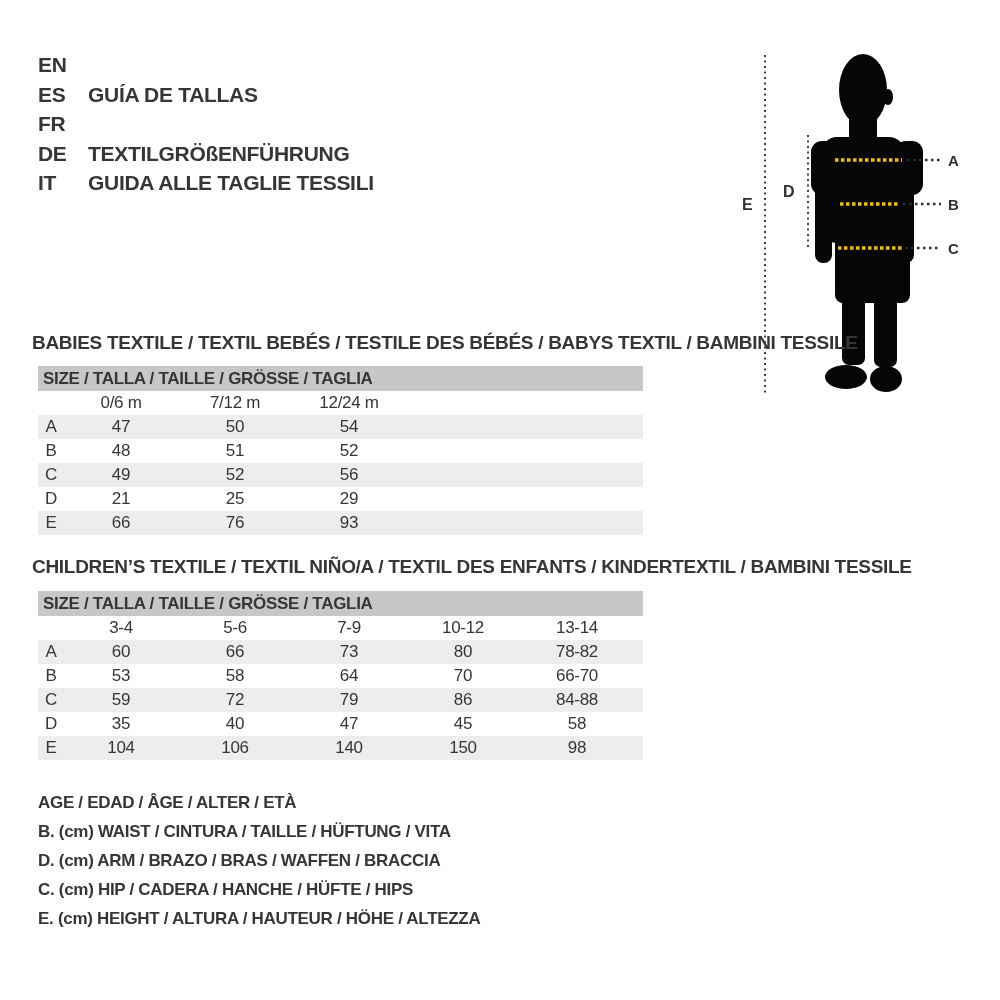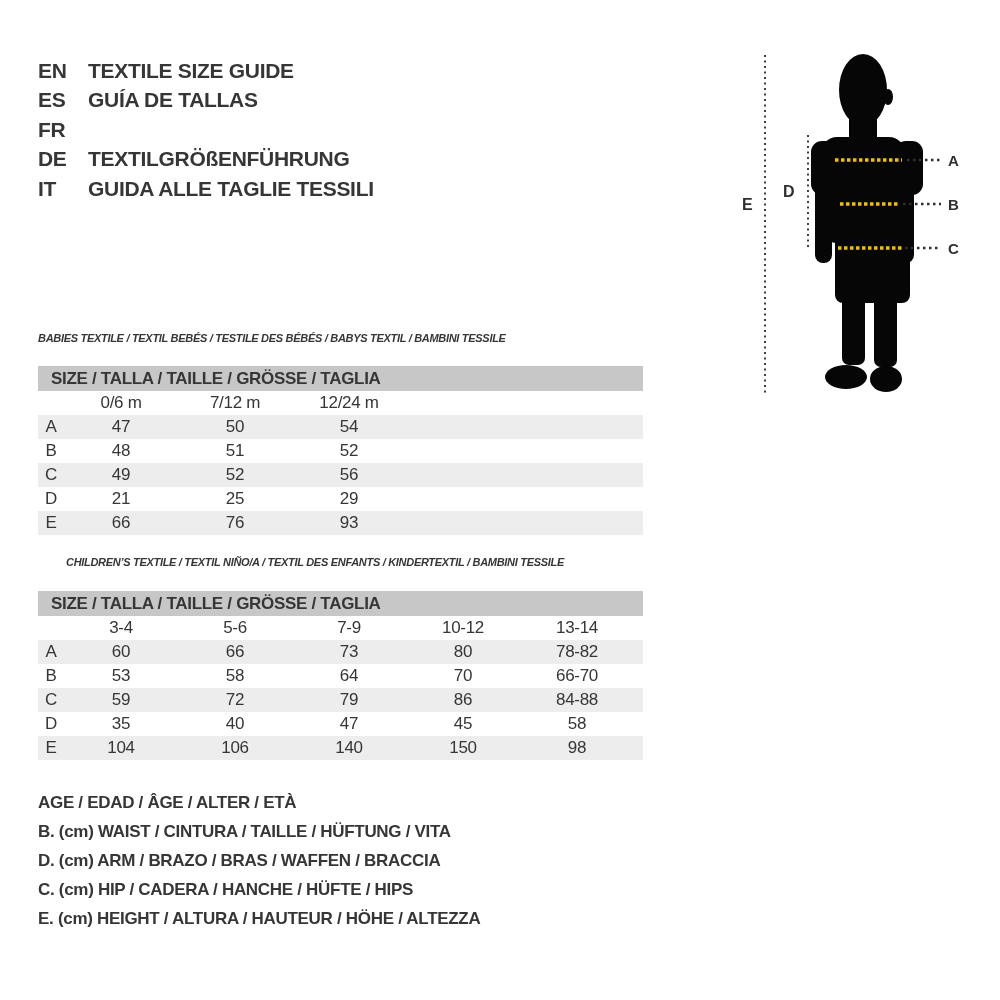--- a/index.html
+++ b/index.html
@@ -3,33 +3,33 @@
 <meta charset="utf-8">
 <style>
   html,body{margin:0;padding:0;background:#ffffff;}
   .canvas{
     position:relative;width:1000px;height:1000px;background:#ffffff;
     font-family:"Liberation Sans", sans-serif;color:#363636;overflow:hidden;
     letter-spacing:-0.3px;
   }
   
   .langs{position:absolute;left:38px;top:53px;}
-  .lang-row{display:flex;height:29.5px;align-items:flex-end;}
+  .lang-row{display:flex;height:29.5px;align-items:flex-start;}
   .lang-code{width:50px;font-size:21px;font-weight:700;}
   .lang-label{font-size:21px;font-weight:700;white-space:nowrap;}
   
-  .section-title{position:absolute;left:38px;font-size:11px;font-weight:700;white-space:nowrap;font-style:italic;}
+  .section-title{position:absolute;left:32px;font-size:19px;font-weight:700;white-space:nowrap;}
   .title-babies{top:332px;}
-  .title-children{top:556px;margin-left:28px;}
+  .title-children{top:556px;}
   
   table.size-table{position:absolute;left:38px;width:605px;border-collapse:collapse;table-layout:fixed;font-size:17px;}
   .tbl-babies{top:366px;}
   .tbl-children{top:591px;}
   table.size-table td{padding:0;height:24px;vertical-align:middle;text-align:center;font-weight:400;}
-  tr.t-head td{height:25px;background:#c7c7c7;text-align:left;padding-left:13px;font-weight:700;}
+  tr.t-head td{height:25px;background:#c7c7c7;text-align:left;padding-left:5px;font-weight:700;}
   tr.shade td{background:#ededed;}
   td.lab{text-align:left;padding-left:3px;}
   col.c-label{width:26px;}
   col.c-data{width:114px;}
   col.c-fill{width:auto;}
   
   .legend{position:absolute;left:38px;top:788px;}
   .legend-line{font-size:17px;font-weight:700;line-height:29px;white-space:nowrap;}
   
   .figure{position:absolute;left:735px;top:45px;}
@@ -37,21 +37,20 @@
   .fig-label-side{font-size:16px;font-weight:700;fill:#2f2f2f;}
 </style>
 </head>
 <body>
 
 <div class="canvas">
 
   <div class="langs">
     <div class="lang-row">
       <span class="lang-code">EN</span>
-      <span class="lang-label">TEXTILE SIZE GUIDE</span>
     </div>
     <div class="lang-row">
       <span class="lang-code">ES</span>
       <span class="lang-label">GUÍA DE TALLAS</span>
     </div>
     <div class="lang-row">
       <span class="lang-code">FR</span>
     </div>
     <div class="lang-row">
       <span class="lang-code">DE</span>

